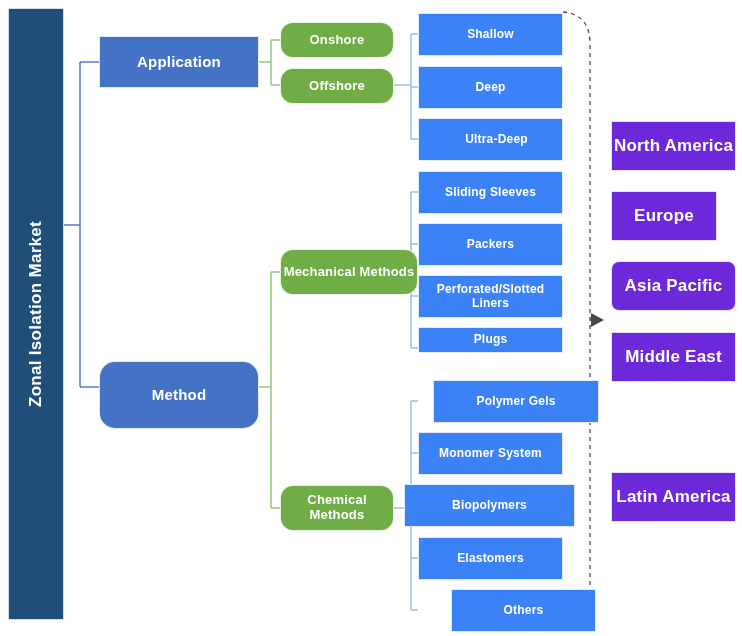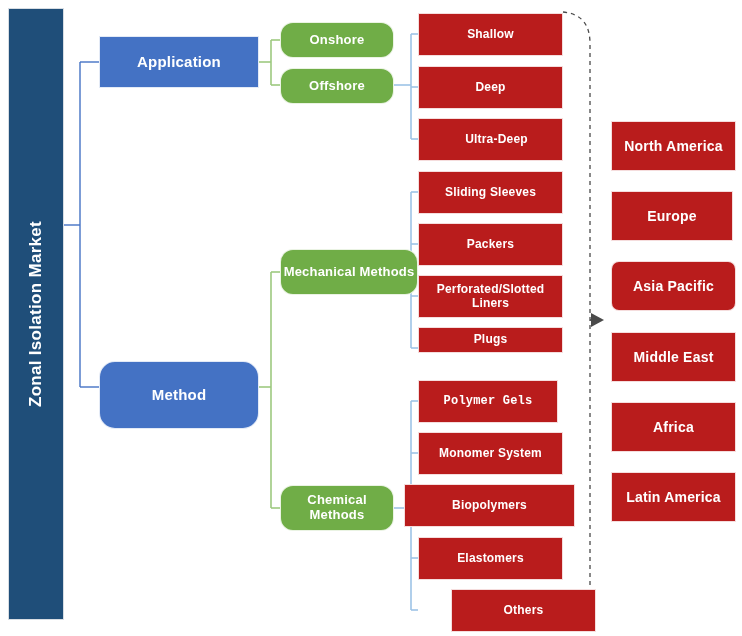--- a/index.html
+++ b/index.html
@@ -46,22 +46,22 @@
     top: 50%;
     transform: translate(-50%, -50%) rotate(-90deg);
     white-space: nowrap;
     color: #ffffff;
     font-size: 17px;
     font-weight: bold;
     letter-spacing: 0.3px;
   }
   .lvl1 { background: #4472C4; font-size: 15px; }
   .lvl2 { background: #70AD47; font-size: 13px; border-radius: 13px; }
-  .lvl3 { background: #b91c1c; font-size: 12px; }
-  .region { background: #b91c1c; font-size: 14px; }
+  .lvl3 { background: #3b82f6; font-size: 12px; }
+  .region { background: #6d28d9; font-size: 17px; }
   svg.connectors {
     position: absolute;
     left: 0;
     top: 0;
     width: 742px;
     height: 636px;
     pointer-events: none;
   }
 </style>
 </head>
@@ -149,35 +149,34 @@
   <div class="node lvl3" style="left:418px; top:118px; width:145px; height:43px;padding-left:12px;">Ultra-Deep</div>
 
   <div class="node lvl3" style="left:418px; top:171px; width:145px; height:43px;">Sliding Sleeves</div>
 
   <div class="node lvl3" style="left:418px; top:223px; width:145px; height:43px;">Packers</div>
 
   <div class="node lvl3" style="left:418px; top:275px; width:145px; height:43px;">Perforated/Slotted Liners</div>
 
   <div class="node lvl3" style="left:418px; top:327px; width:145px; height:26px;">Plugs</div>
 
-  <div class="node lvl3" style="left:418px; top:380px; width:140px; height:43px;font-family:Liberation Mono, monospace;">Polymer Gels</div>
+  <div class="node lvl3" style="left:433px; top:380px; width:166px; height:43px;">Polymer Gels</div>
 
   <div class="node lvl3" style="left:418px; top:432px; width:145px; height:43px;">Monomer System</div>
 
   <div class="node lvl3" style="left:404px; top:484px; width:171px; height:43px;">Biopolymers</div>
 
   <div class="node lvl3" style="left:418px; top:537px; width:145px; height:43px;">Elastomers</div>
 
   <div class="node lvl3" style="left:418px; top:589px; width:145px; height:43px;margin-left:33px;">Others</div>
 
   <div class="node region" style="left:611px; top:121px; width:125px; height:50px;">North America</div>
 
-  <div class="node region" style="left:611px; top:191px; width:122px; height:50px;">Europe</div>
+  <div class="node region" style="left:611px; top:191px; width:106px; height:50px;">Europe</div>
 
   <div class="node region" style="left:611px; top:261px; width:125px; height:50px;border-radius:8px;">Asia Pacific</div>
 
   <div class="node region" style="left:611px; top:332px; width:125px; height:50px;">Middle East</div>
 
-  <div class="node region" style="left:611px; top:402px; width:125px; height:50px;">Africa</div>
 
   <div class="node region" style="left:611px; top:472px; width:125px; height:50px;">Latin America</div>
 
 </div>
 
 </body></html>

